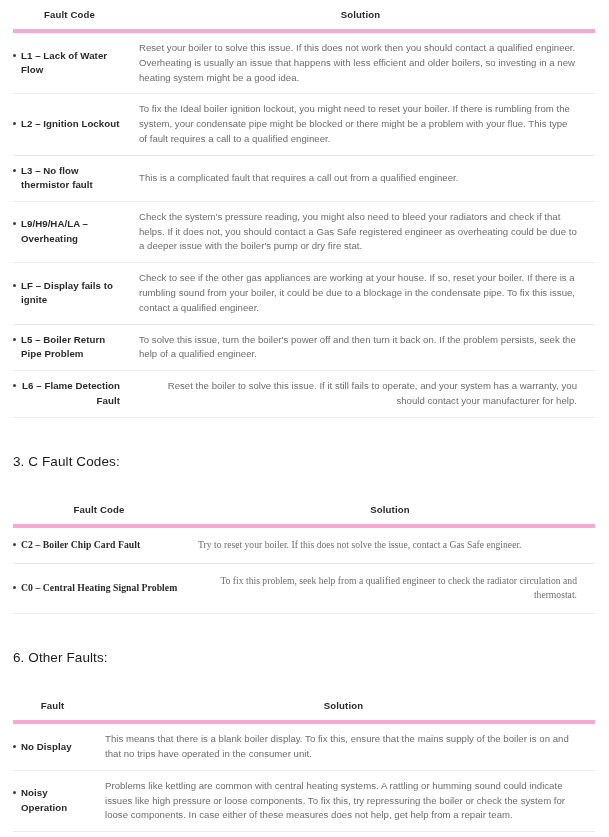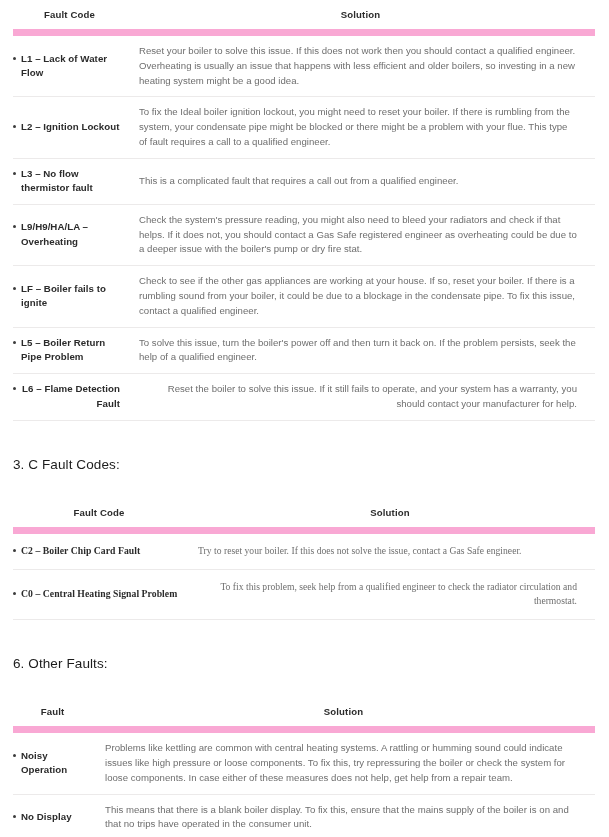--- a/index.html
+++ b/index.html
@@ -40,21 +40,21 @@
     table-layout: fixed;
   }
 
   .fault-table th {
     font-size: 9.6px;
     font-weight: bold;
     color: #2b2b2b;
     letter-spacing: 0.15px;
     text-align: center;
     padding: 9px 6px 9px 6px;
-    border-bottom: 7px solid #f9a8d4;
+    border-bottom: 4px solid #f9a8d4;
     vertical-align: middle;
   }
 
   .fault-table td {
     border-bottom: 1px solid #eceaea;
     vertical-align: middle;
     padding: 8px 6px 8px 0;
   }
 
   .fault-table tr:last-child td {
@@ -174,21 +174,21 @@
           </div>
         </td>
         <td class="sol-cell">
           <div class="solution-text">Check the system's pressure reading, you might also need to bleed your radiators and check if that helps. If it does not, you should contact a Gas Safe registered engineer as overheating could be due to a deeper issue with the boiler's pump or dry fire stat.</div>
         </td>
       </tr>
       <tr>
         <td class="code-cell">
           <div class="code-wrap">
             <span class="bullet"></span>
-            <span class="code-text">LF – Boiler fails to ignite</span>
+            <span class="code-text">LF – Display fails to ignite</span>
           </div>
         </td>
         <td class="sol-cell">
           <div class="solution-text">Check to see if the other gas appliances are working at your house. If so, reset your boiler. If there is a rumbling sound from your boiler, it could be due to a blockage in the condensate pipe. To fix this issue, contact a qualified engineer.</div>
         </td>
       </tr>
       <tr>
         <td class="code-cell">
           <div class="code-wrap">
             <span class="bullet"></span>
@@ -271,36 +271,36 @@
       <tr>
         <th>Fault</th>
         <th>Solution</th>
       </tr>
     </thead>
     <tbody>
       <tr>
         <td class="code-cell">
           <div class="code-wrap">
             <span class="bullet"></span>
+            <span class="code-text">No Display</span>
+          </div>
+        </td>
+        <td class="sol-cell">
+          <div class="solution-text">This means that there is a blank boiler display. To fix this, ensure that the mains supply of the boiler is on and that no trips have operated in the consumer unit.</div>
+        </td>
+      </tr>
+      <tr>
+        <td class="code-cell">
+          <div class="code-wrap">
+            <span class="bullet"></span>
             <span class="code-text">Noisy Operation</span>
           </div>
         </td>
         <td class="sol-cell">
           <div class="solution-text">Problems like kettling are common with central heating systems. A rattling or humming sound could indicate issues like high pressure or loose components. To fix this, try repressuring the boiler or check the system for loose components. In case either of these measures does not help, get help from a repair team.</div>
-        </td>
-      </tr>
-      <tr>
-        <td class="code-cell">
-          <div class="code-wrap">
-            <span class="bullet"></span>
-            <span class="code-text">No Display</span>
-          </div>
-        </td>
-        <td class="sol-cell">
-          <div class="solution-text">This means that there is a blank boiler display. To fix this, ensure that the mains supply of the boiler is on and that no trips have operated in the consumer unit.</div>
         </td>
       </tr>
       <tr>
         <td class="code-cell">
           
         </td>
         <td class="sol-cell">
           <div class="solution-text">Ideal boiler status 0 means that the boiler is on standby mode, awaiting either a request for hot water or central heating.</div>
         </td>
       </tr>

